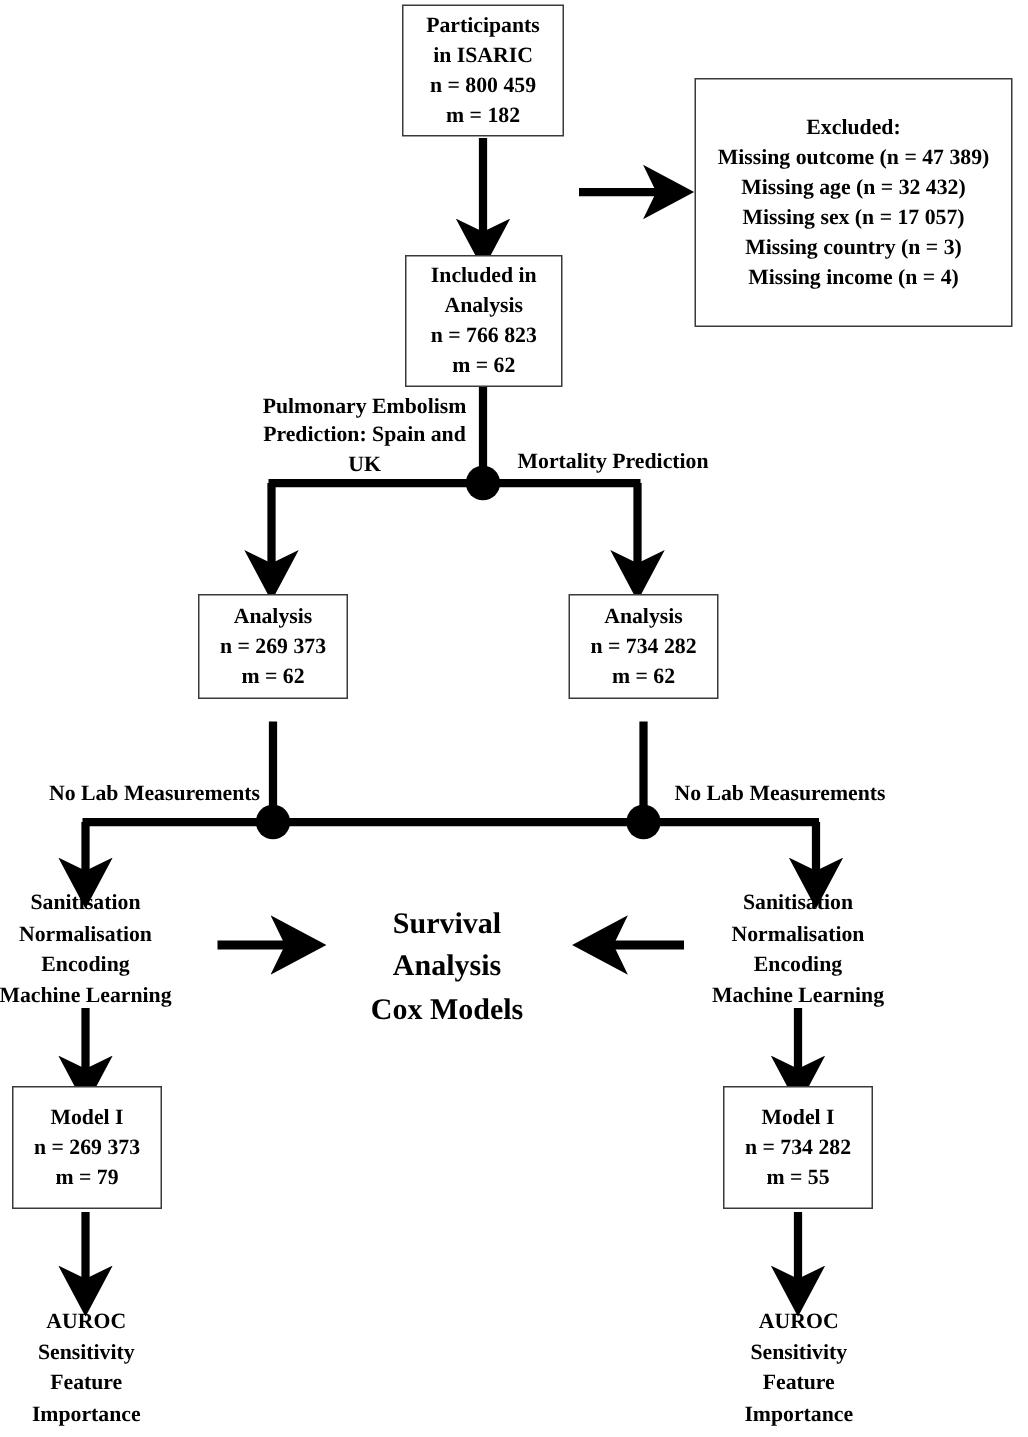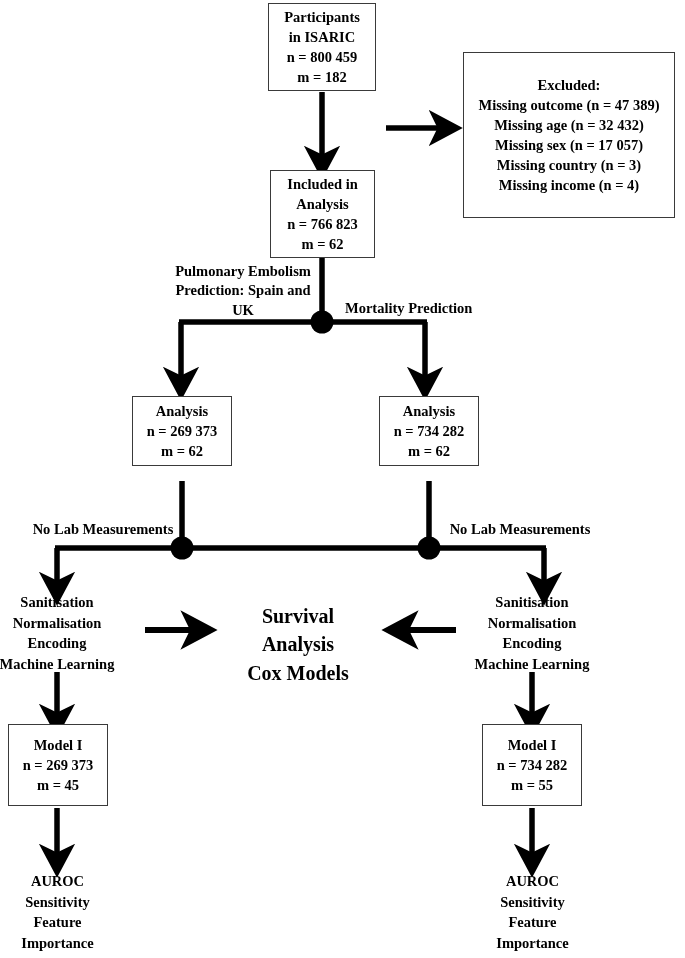--- a/index.html
+++ b/index.html
@@ -166,21 +166,21 @@
   <div class="text-block" style="left:467px; top:592px; width:130px; font-size:14.5px;">
     <span class="lbl-line">Sanitisation</span>
     <span class="lbl-line">Normalisation</span>
     <span class="lbl-line">Encoding</span>
     <span class="lbl-line">Machine Learning</span>
   </div>
 
   <div class="node-box" style="left:8px; top:724px; width:100px; height:82px; font-size:14.5px;">
     <span class="ln">Model I</span>
     <span class="ln">n = 269 373</span>
-    <span class="ln">m = 45</span>
+    <span class="ln">m = 79</span>
   </div>
 
   <div class="node-box" style="left:482px; top:724px; width:100px; height:82px; font-size:14.5px;">
     <span class="ln">Model I</span>
     <span class="ln">n = 734 282</span>
     <span class="ln">m = 55</span>
   </div>
 
   <div class="text-block" style="left:-5px; top:871px; width:125px; font-size:14.5px;">
     <span class="lbl-line">AUROC</span>

